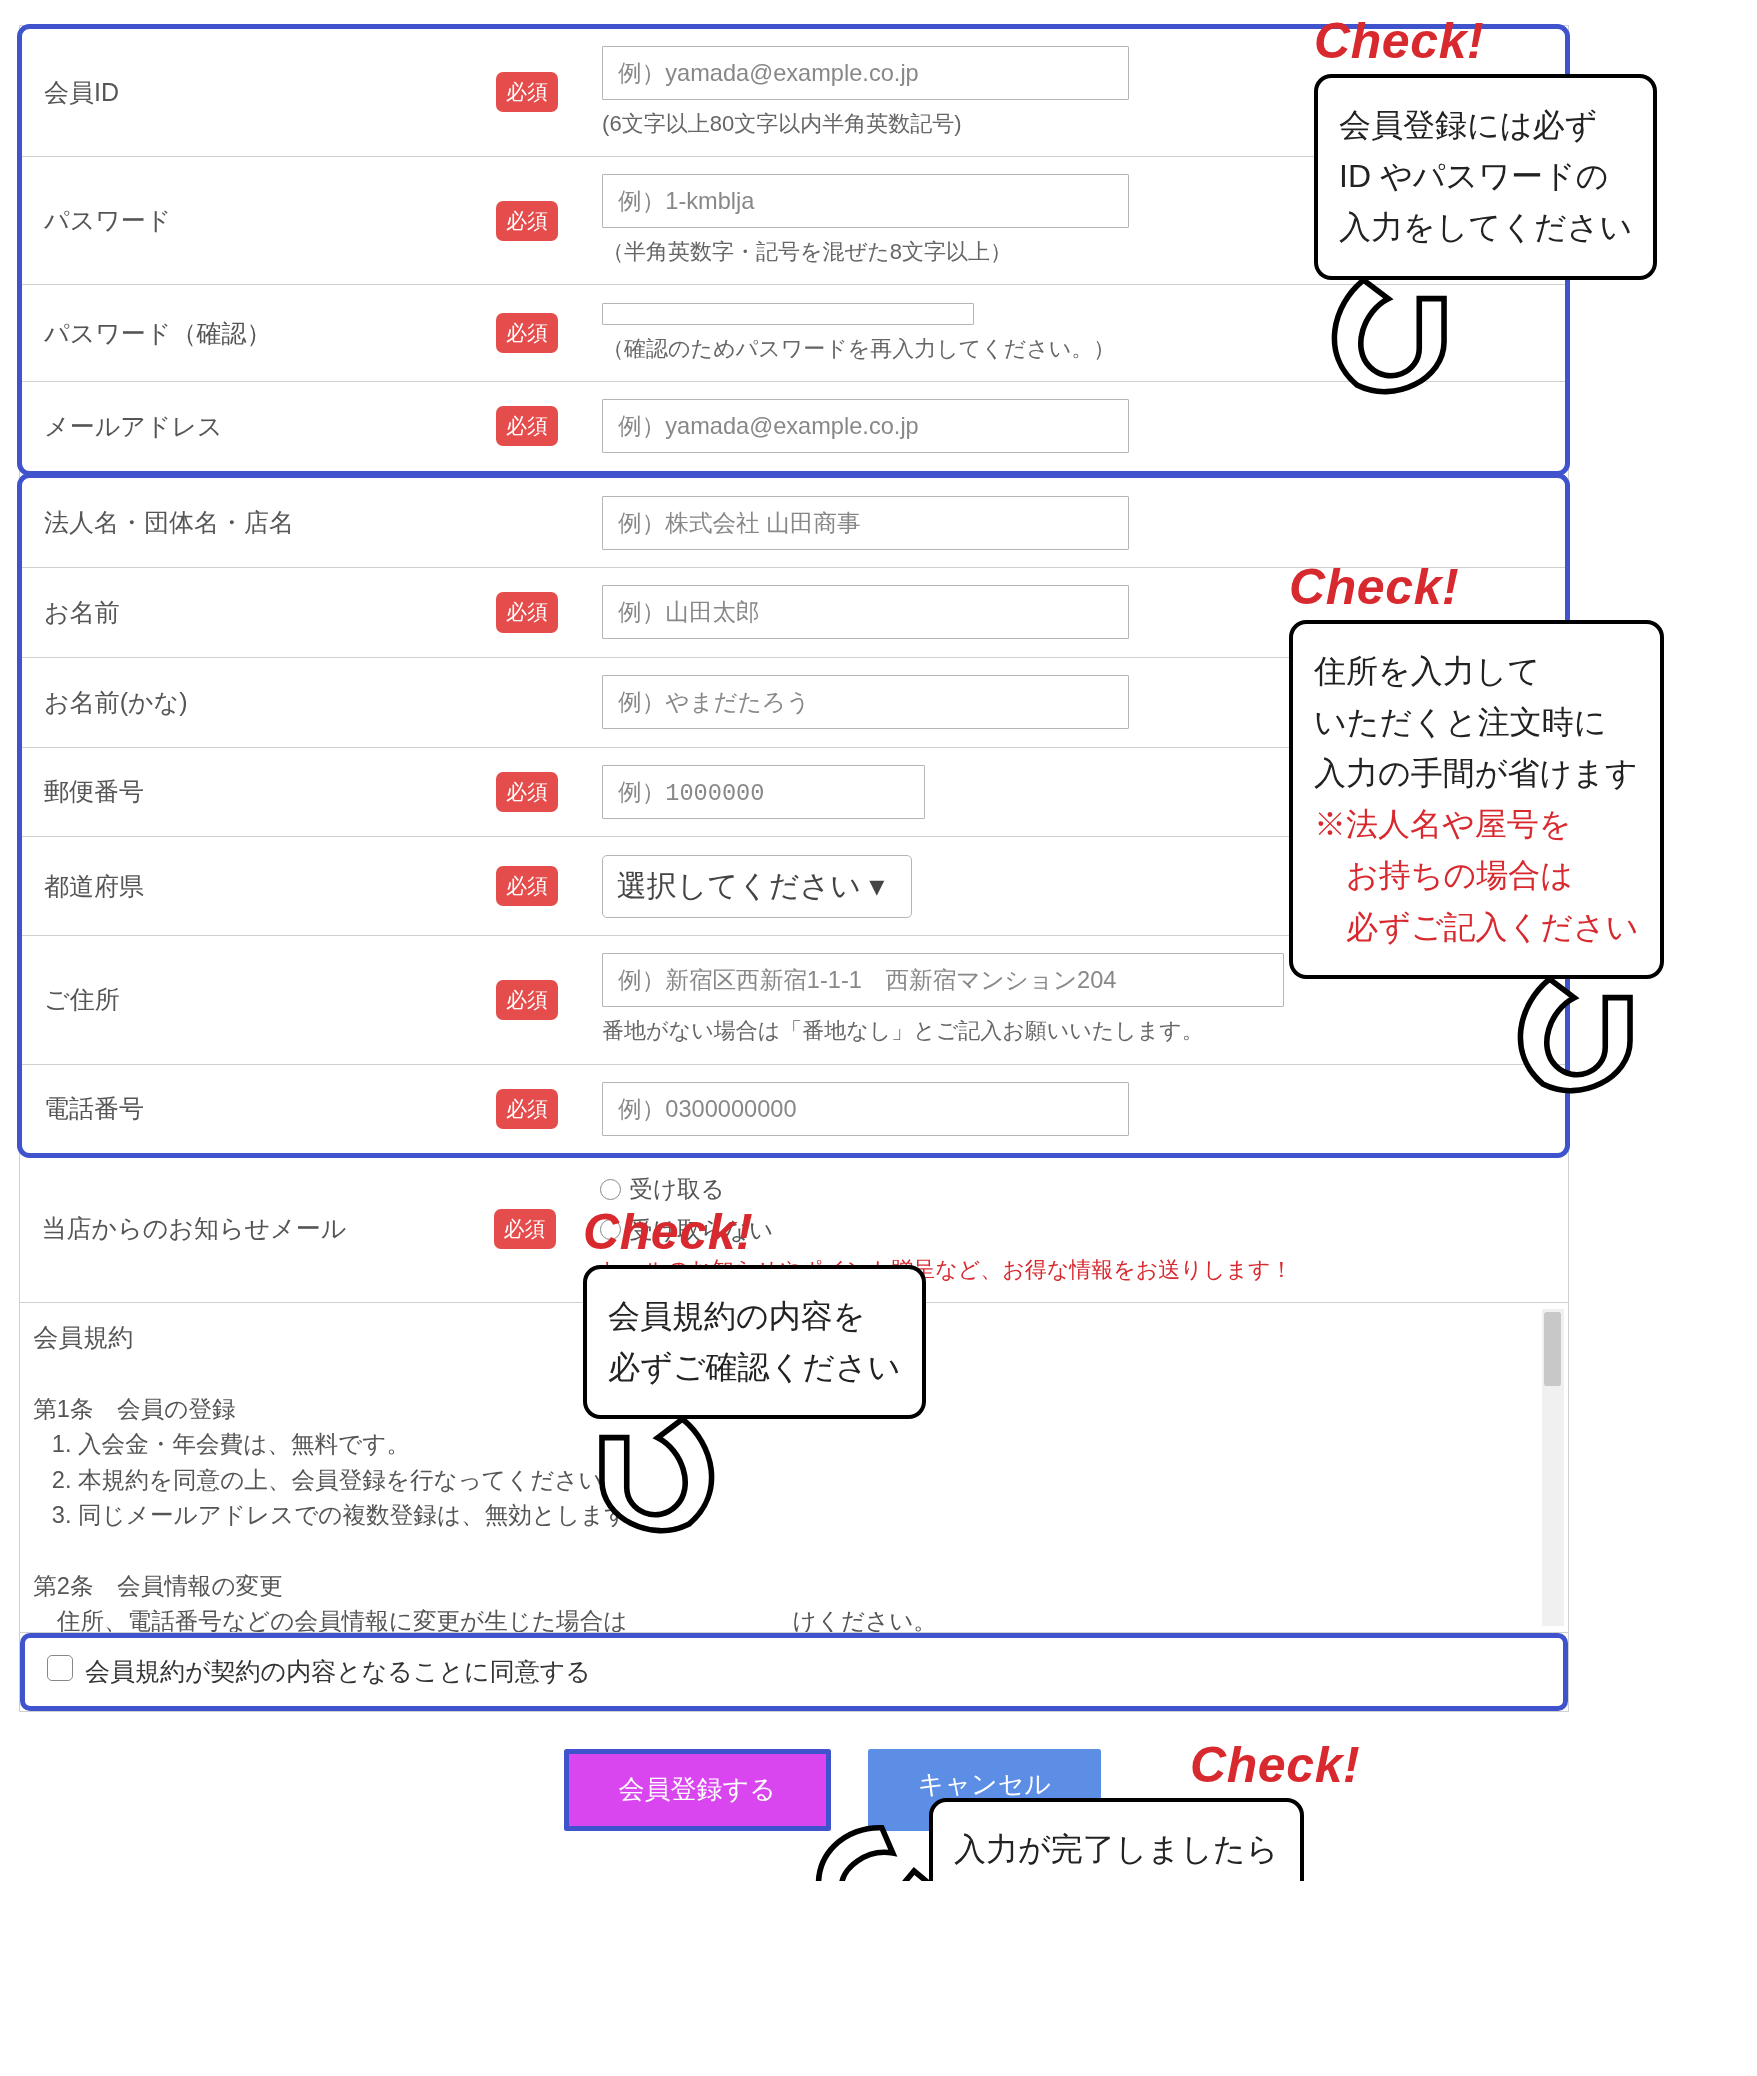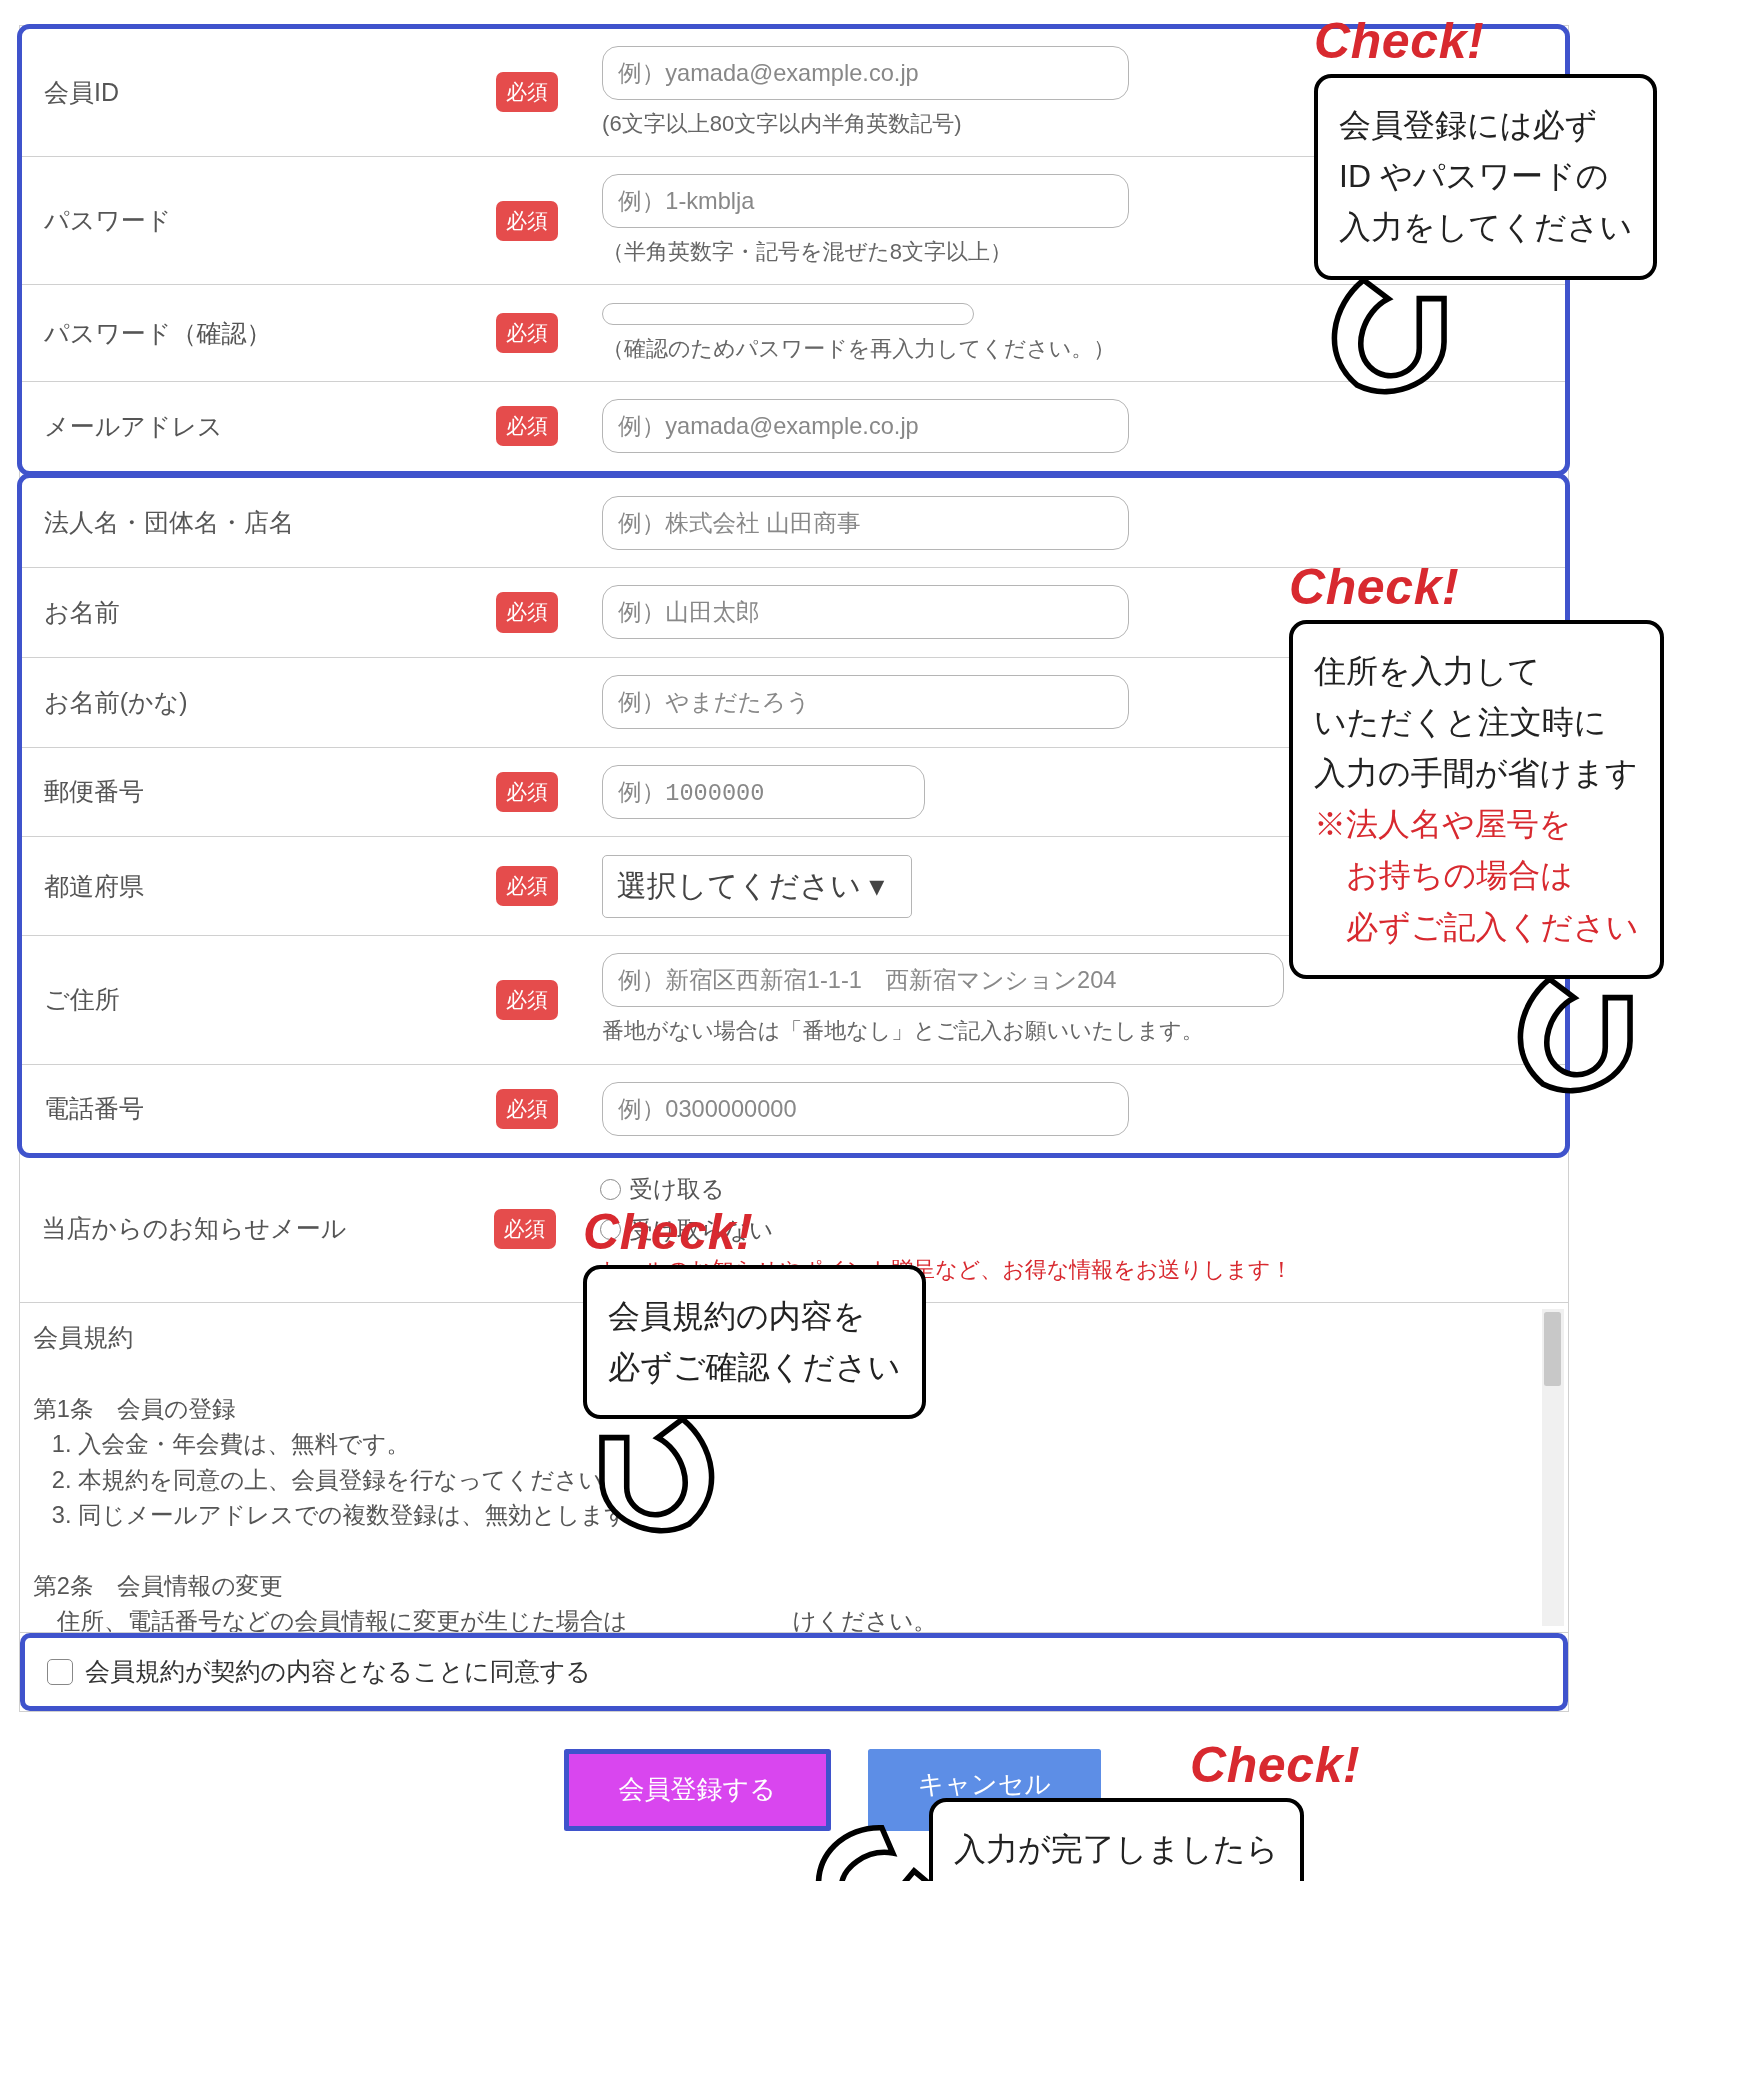--- a/index.html
+++ b/index.html
@@ -43,21 +43,21 @@
   .field-cell {
     flex: 1;
     padding: 17.4px 22px;
     display: flex;
     flex-direction: column;
     justify-content: center;
     gap: 8.7px;
   }
   .text-input {
     border: 1.2px solid #b5b5b5;
-    border-radius: 16px;
+    border-radius: 1px;
     background: #fff;
     padding: 10px 15px;
     font-size: 23.6px;
     color: #888;
     width: 527px;
   }
   .text-input-wide { width: 682px; }
   .hint {
     font-size: 22px;
     color: #666;
@@ -105,21 +105,21 @@
   }
   .scrollbar-thumb {
     position: absolute; top: 2.5px; left: 2.5px; right: 2.5px; height: 74px;
     background: #c8c8c8; border-radius: 2.5px;
   }
   .agree-row {
     border: 5px solid #3f53cc;
     border-radius: 10px;
     padding: 17.4px 22px;
     display: flex;
-    align-items: center;
+    align-items: flex-start;
     gap: 12.4px;
     font-size: 25px;
   }
   .checkbox-box {
     width: 26px; height: 26px;
     border: 1.9px solid #888;
     border-radius: 5px;
   }
   .button-row {
     display: flex;

